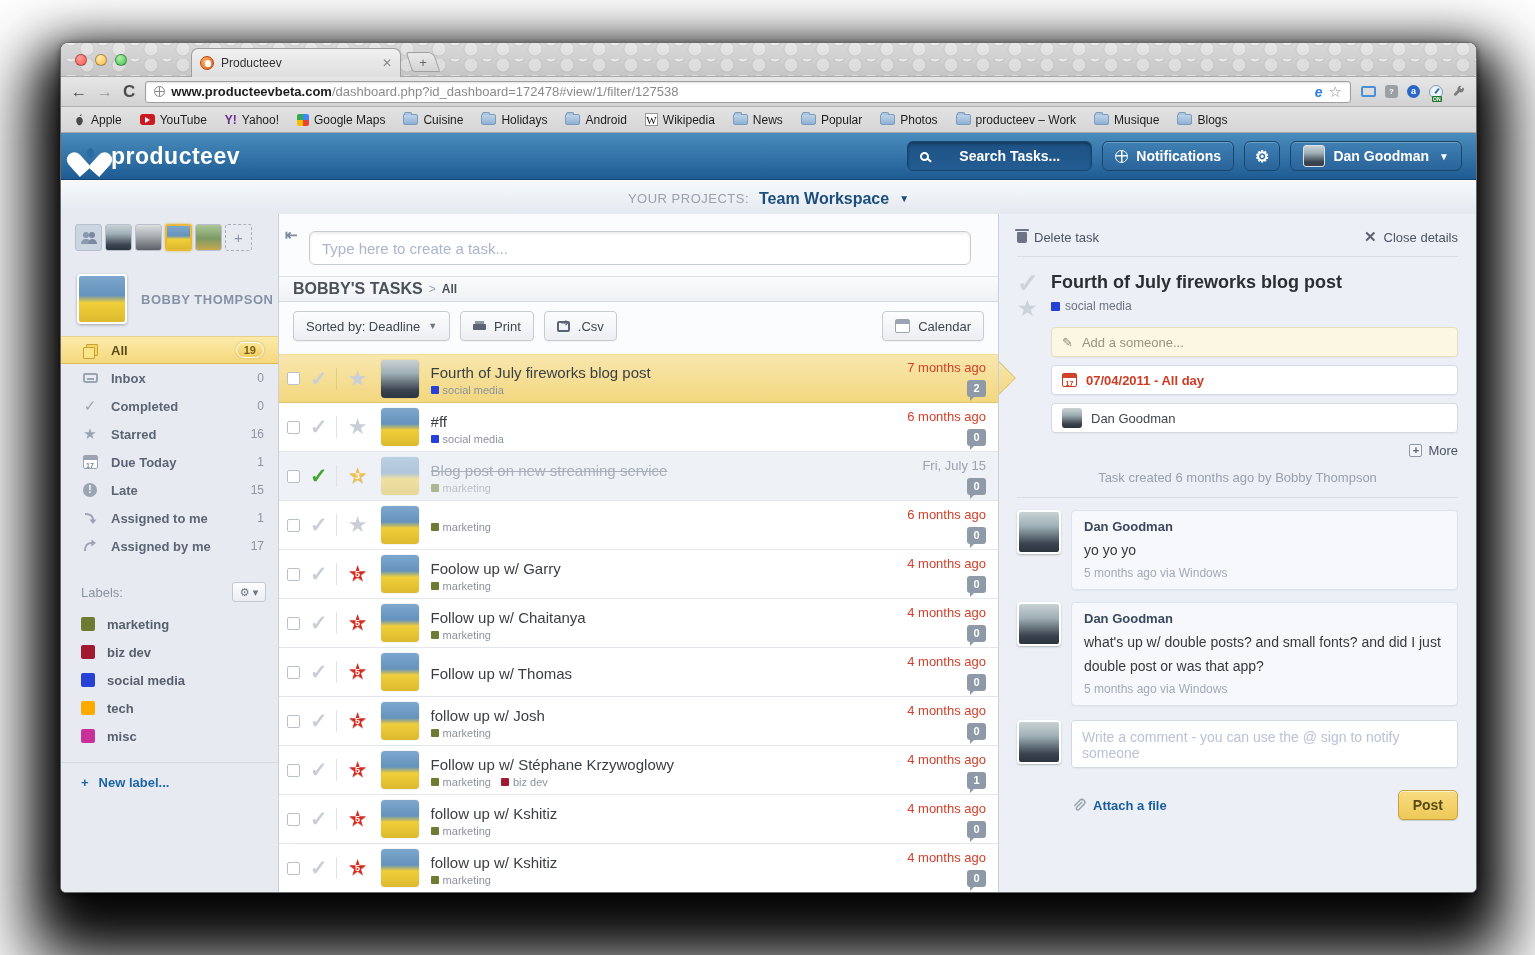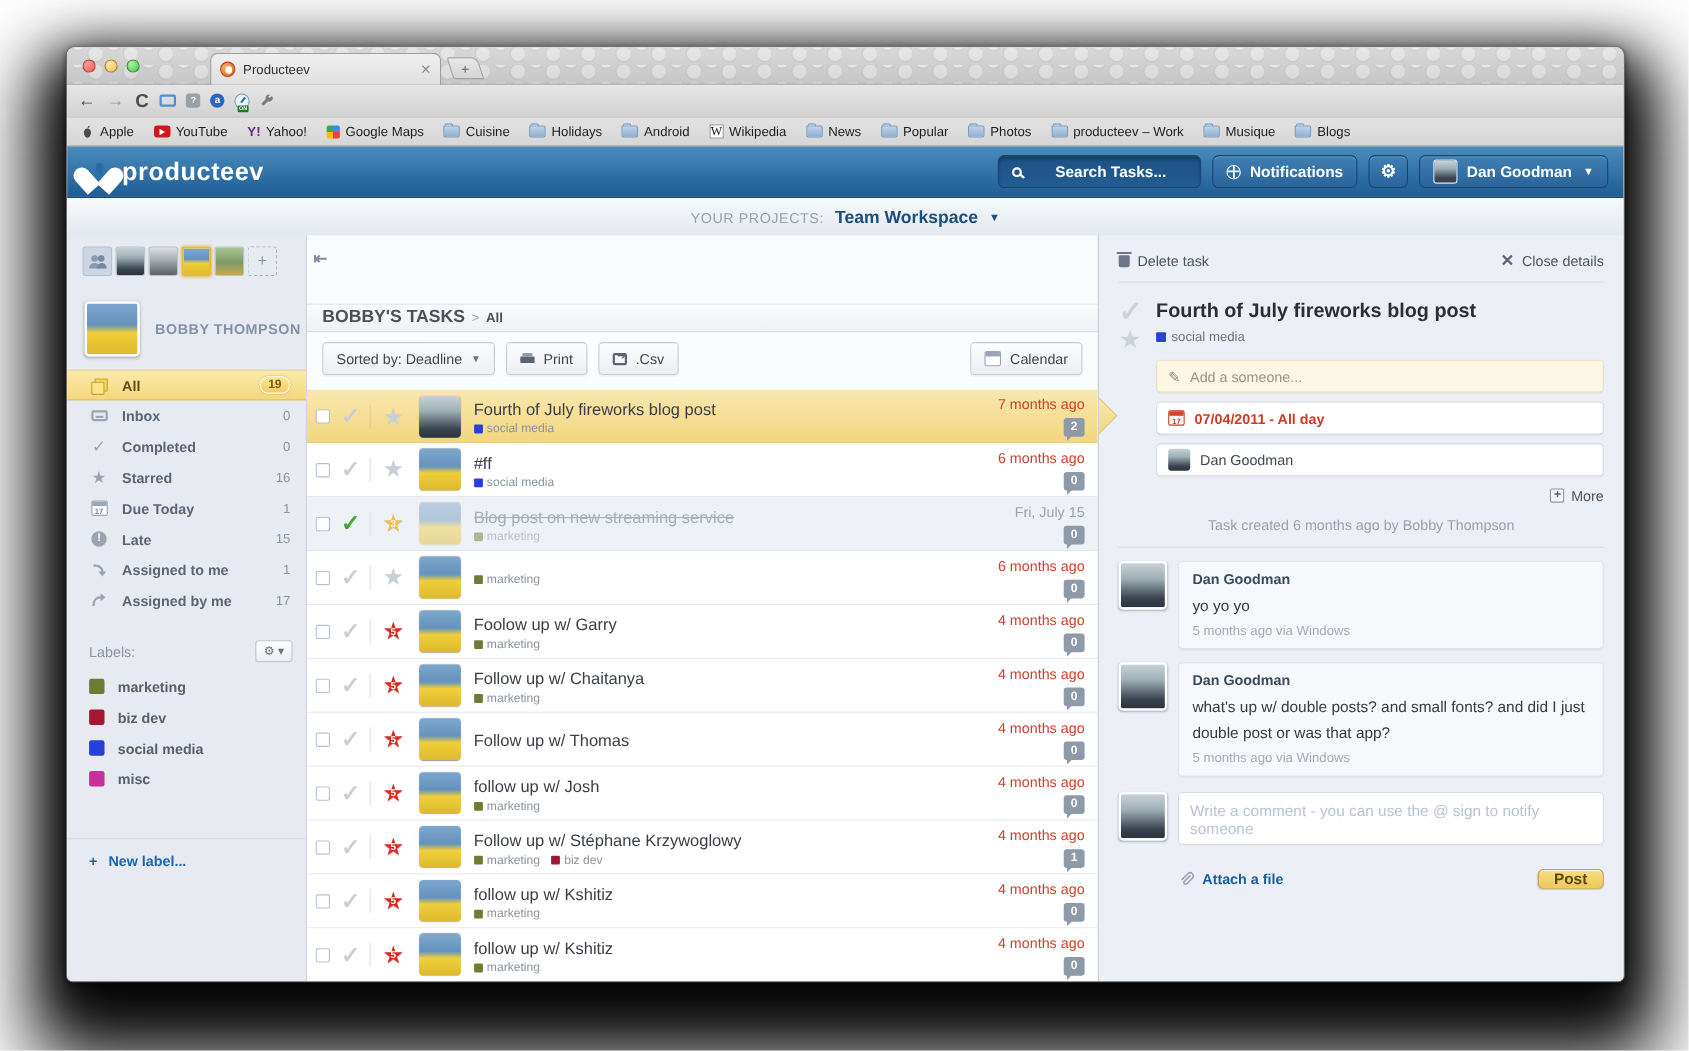--- a/index.html
+++ b/index.html
@@ -215,21 +215,21 @@
   .c-bubble { flex:1; background:#f6f8fb; border:1px solid #dee4ed; border-radius:4px; padding:8px 12px 9px; box-shadow:0 1px 1px rgba(0,0,0,.04);}
   .c-name { font-size:13px; font-weight:bold; color:#39495e; }
   .c-text { font-size:14px; color:#38393b; margin-top:4px; line-height:24px;}
   .c-meta { font-size:12px; color:#a3abb8; margin-top:4px; }
   .composer { display:flex; gap:10px; margin-top:14px; }
   .composer textarea { flex:1; height:48px; resize:none; border:1px solid #d5dae2; border-radius:4px; padding:8px 10px; font-size:14px; font-family:"Liberation Sans",sans-serif; color:#333; box-shadow:0 1px 1px rgba(0,0,0,.04);}
   .composer textarea::placeholder { color:#b9c2d6; }
   .d-foot { display:flex; align-items:center; margin-top:22px; padding-left:54px;}
   .attach { display:flex; align-items:center; gap:7px; }
   .attach span { color:#185d9e; font-size:13px; font-weight:bold; }
-  .postbtn { margin-left:auto; height:18px; padding:0 14px; background:linear-gradient(#f7dc82,#eec957); border:1px solid #c8a23d; border-radius:5px; font-size:14px; font-weight:bold; color:#584a14; box-shadow:inset 0 1px 0 rgba(255,255,255,.6), 0 1px 1px rgba(0,0,0,.15);}
+  .postbtn { margin-left:auto; height:30px; padding:0 14px; background:linear-gradient(#f7dc82,#eec957); border:1px solid #c8a23d; border-radius:5px; font-size:14px; font-weight:bold; color:#584a14; box-shadow:inset 0 1px 0 rgba(255,255,255,.6), 0 1px 1px rgba(0,0,0,.15);}
 </style>
 </head>
 <body>
 
 <div class="stage">
  <div class="window">
 
   <div class="tabstrip">
     <div class="lights">
       <div class="light red"></div>
@@ -243,20 +243,26 @@
     </div>
     <div class="newtab">
           <span>+</span>
         </div>
   </div>
 
   <div class="toolbar">
     <span class="navbtn">←</span>
     <span class="navbtn fwd">→</span>
     <span class="navbtn" style="font-size:17px;">C</span>
+    <div class="urlbar">
+      <span class="scheme-globe"></span>
+      <span class="url"><b>www.producteevbeta.com</b><span>/dashboard.php?id_dashboard=172478#view/1/filter/127538</span></span>
+      <span class="ie">e</span>
+      <span class="fav-star">☆</span>
+    </div>
     <div class="ext">
       <span class="ext-frame"></span>
       <span class="ext-puz">?</span>
       <span class="ext-a">a</span>
       <span class="ext-speed"></span>
       <svg class="ext-wrench" viewBox="0 0 16 16">
             <path d="M13.5 3.5a3.6 3.6 0 0 1-4.8 4.6L5 11.8a1.6 1.6 0 0 1-2.3-2.3L6.4 5.8A3.6 3.6 0 0 1 11 1.2L9 3.2l1.6 1.6 2-2z" fill="#7c7c7c"></path>
           </svg>
     </div>
   </div>
@@ -448,32 +454,37 @@
             </div>
             <div class="l-item">
               <span class="l-sq" style="background: rgb(160, 25, 49);"></span>
               <span class="l-name">biz dev</span>
             </div>
             <div class="l-item">
               <span class="l-sq" style="background: rgb(39, 65, 214);"></span>
               <span class="l-name">social media</span>
             </div>
             <div class="l-item">
+              <span class="l-sq" style="background: rgb(251, 171, 0);"></span>
+              <span class="l-name">tech</span>
+            </div>
+            <div class="l-item">
               <span class="l-sq" style="background: rgb(201, 48, 155);"></span>
               <span class="l-name">misc</span>
             </div>
           </div>
       <div class="newlabel">
         <span>+</span>
         <span>New label...</span>
       </div>
     </div>
 
     <div class="maincol">
       <span class="collapse-ic">⇤</span>
+      <input class="create-task" placeholder="Type here to create a task..." style="">
       <div class="crumbbar">
         <span class="crumb-a">BOBBY'S TASKS</span>
         <span class="crumb-sep">&gt;</span>
         <span class="crumb-b">All</span>
       </div>
       <div class="ltoolbar">
         <div class="tbtn">
           <span>Sorted by: Deadline</span>
               <span class="dd">▼</span>
         </div>

